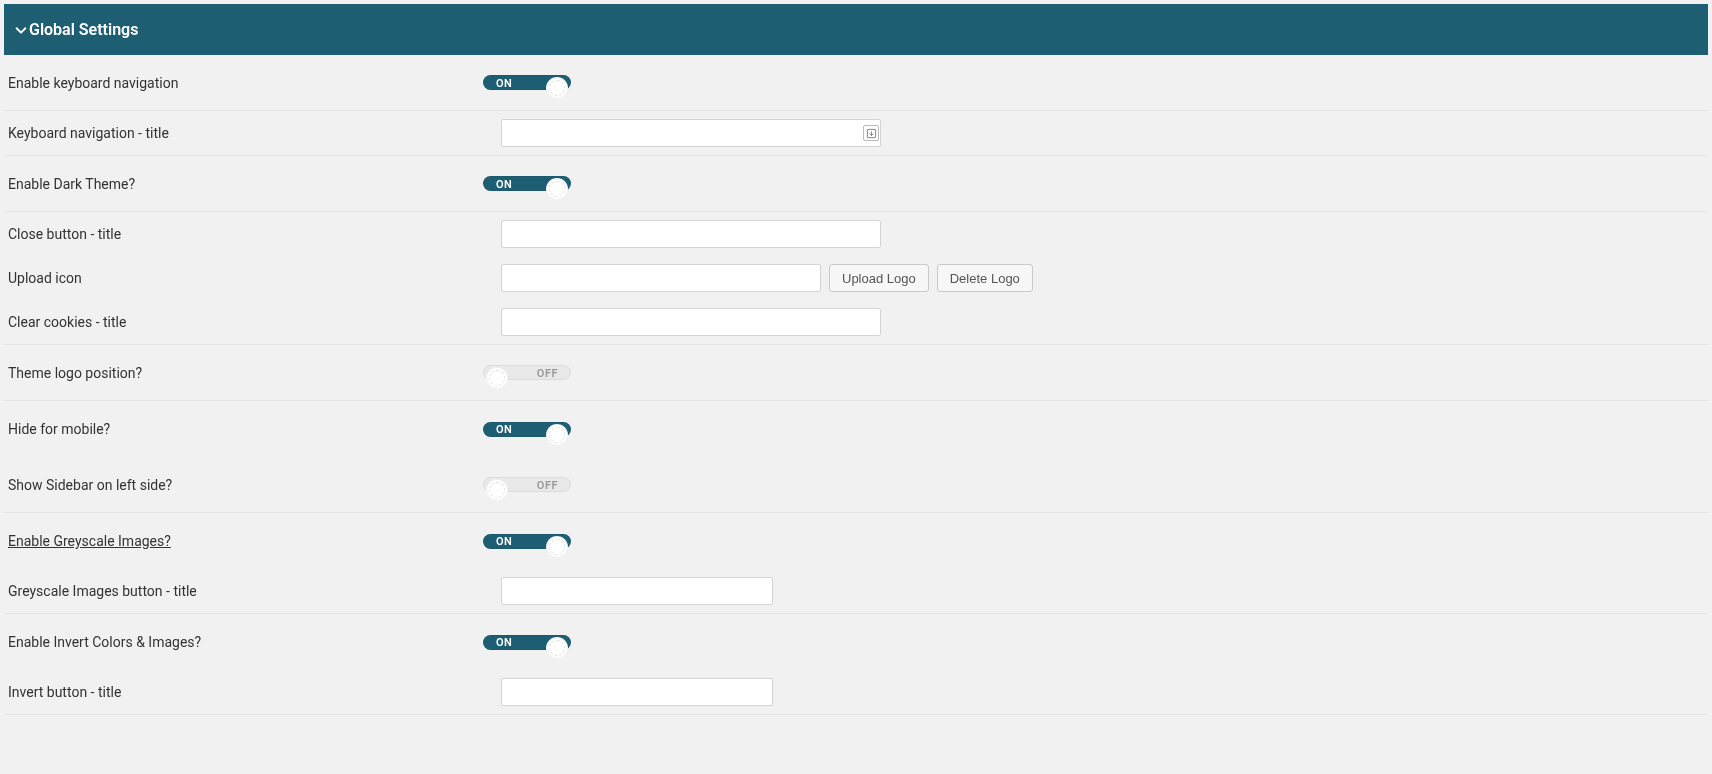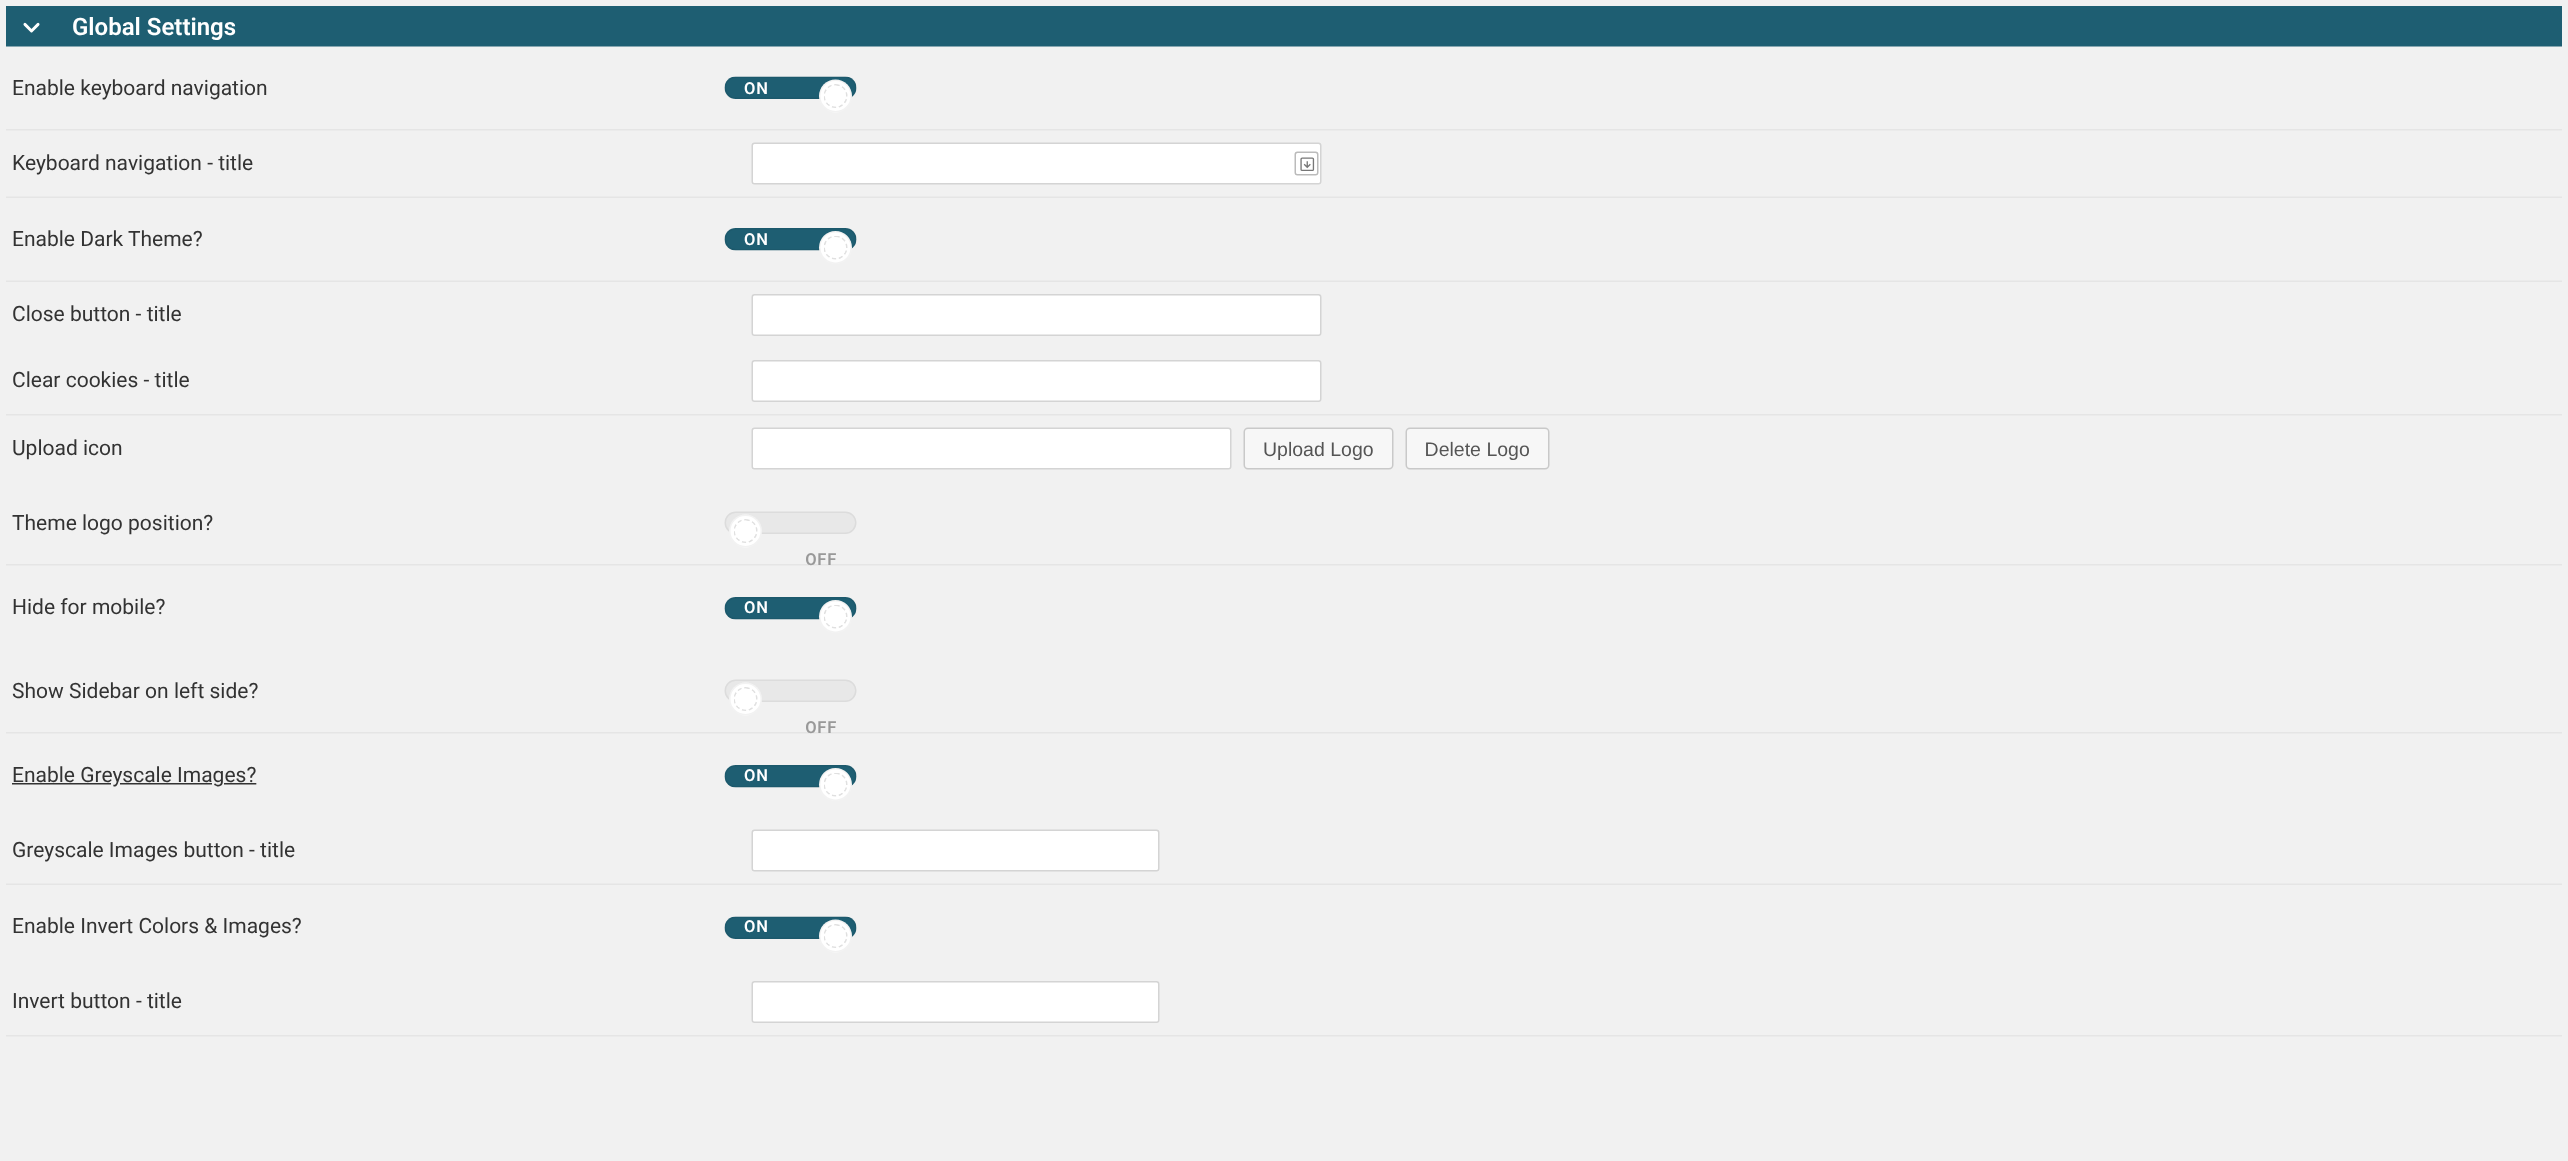--- a/index.html
+++ b/index.html
@@ -7,26 +7,26 @@
       font-family: -apple-system, BlinkMacSystemFont, "Segoe UI", Roboto, Helvetica, Arial, sans-serif;
       font-size: 14px;
       color: #333;
       background: #f1f1f1;
       padding: 4px;
     }
     .panel { width: 100%; }
     .panel-header {
       background: #1e5e72;
       color: #fff;
-      padding: 4px 10px;
+      padding: 16px 10px;
       font-size: 16px;
       font-weight: 600;
       display: flex;
       align-items: center;
-      gap: 20px;
+      gap: 1px;
     }
     .panel-header .chev { width: 14px; height: 14px; display:inline-flex; align-items:center; justify-content:center;}
     .section { padding: 0; }
     .row {
       display: flex;
       align-items: center;
       padding: 12px 0 12px 4px;
       border-bottom: 1px solid #e5e5e5;
       min-height: 56px;
     }
@@ -42,21 +42,21 @@
     
     .toggle {
       width: 88px; height: 15px; border-radius: 14px;
       position: relative; display:inline-flex; align-items:center;
       font-size: 11px; font-weight:600; letter-spacing:0.5px;
       cursor: pointer; user-select:none;
       border: 1px solid rgba(0,0,0,0.05);
     }
     .toggle .txt-on, .toggle .txt-off { position:absolute; top:50%; transform:translateY(-50%); }
     .toggle .txt-on { left: 12px; color:#fff; }
-    .toggle .txt-off { right: 12px; color:#999;margin-top:24px; }
+    .toggle .txt-off { right: 12px; color:#999; }
     .toggle .knob {
       position:absolute; width:22px; height:22px; border-radius:50%;
       background:#fff; top:1px;
       box-shadow: inset 0 0 0 1px rgba(0,0,0,0.05);
       display:flex; align-items:center; justify-content:center;
     }
     .toggle .knob::after{
       content:""; width:14px; height:14px; border-radius:50%;
       border:1px dashed rgba(0,0,0,0.12);
     }
@@ -132,36 +132,36 @@
       </div>
     </div>
 
     <div class="row compact" style="border-bottom:none;">
       <div class="label-col">Close button - title</div>
       <div class="ctrl-col">
         <input type="text" class="text-input w-lg" value="" style="">
       </div>
     </div>
 
-    <div class="row compact">
-      <div class="label-col">Clear cookies - title</div>
-      <div class="ctrl-col">
-        <input type="text" class="text-input w-lg" value="" style="">
-      </div>
-    </div>
-
     <div class="row compact" style="border-bottom:none;">
       <div class="label-col">Upload icon</div>
       <div class="ctrl-col">
         <input type="text" class="text-input w-md" value="" style="">
         <button class="btn">Upload Logo</button>
         <button class="btn">Delete Logo</button>
       </div>
     </div>
 
+    <div class="row compact">
+      <div class="label-col">Clear cookies - title</div>
+      <div class="ctrl-col">
+        <input type="text" class="text-input w-lg" value="" style="">
+      </div>
+    </div>
+
     <div class="row">
       <div class="label-col">Theme logo position?</div>
       <div class="ctrl-col">
         <div class="toggle off">
 
           <span class="txt-off">OFF</span>
           <span class="knob"></span>
         </div>
       </div>
     </div>

